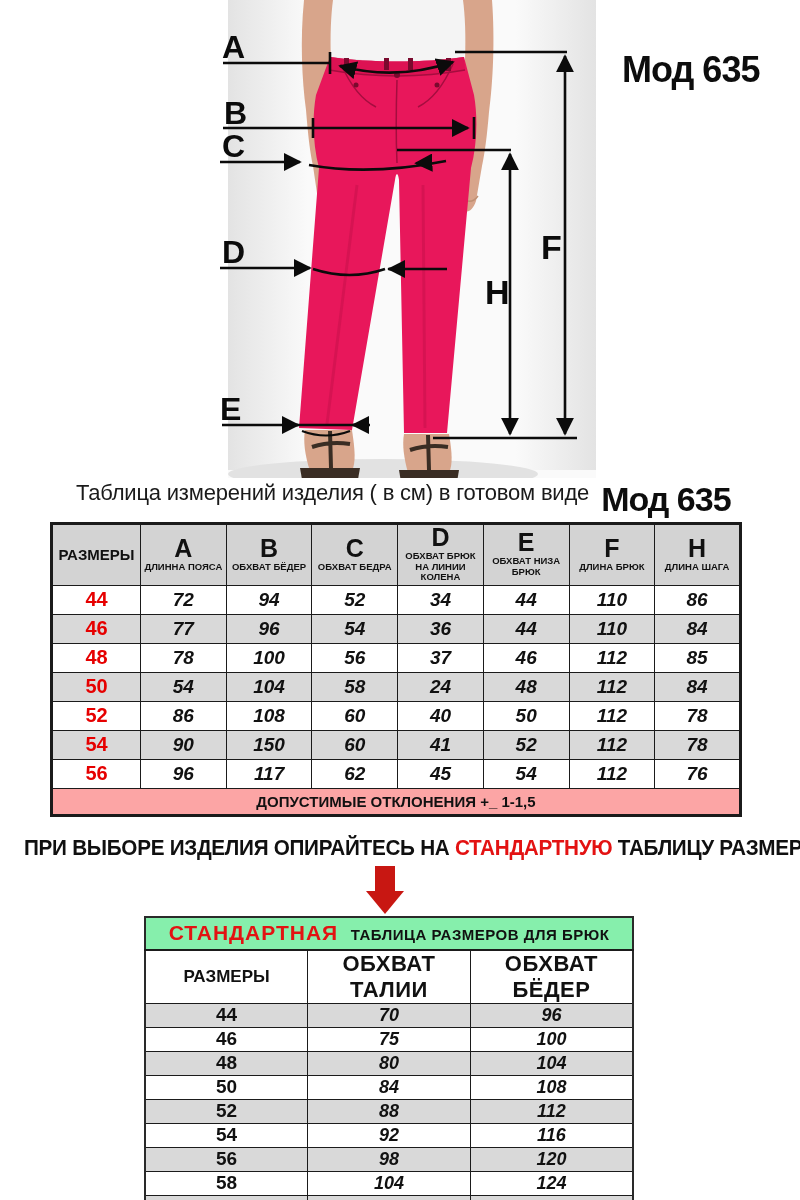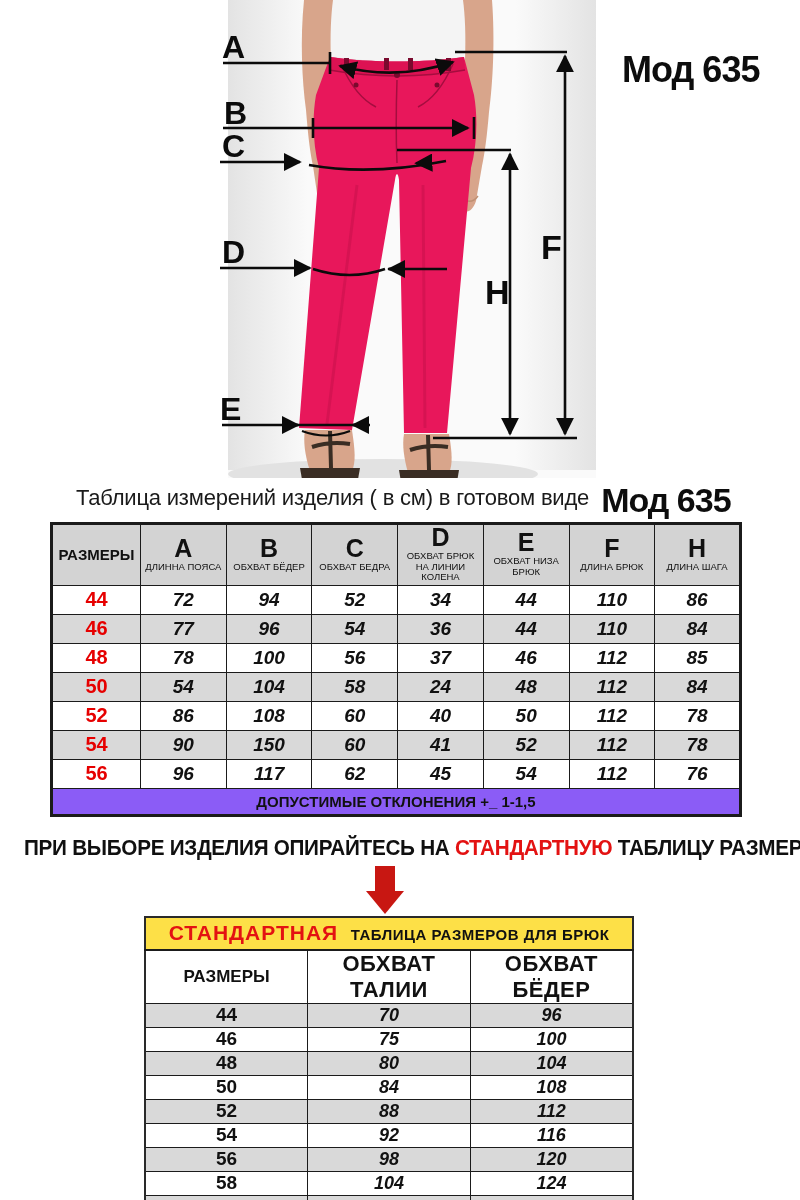--- a/index.html
+++ b/index.html
@@ -4,53 +4,53 @@
 <style>
   html,body{margin:0;padding:0;background:#ffffff;width:800px;height:1200px;overflow:hidden;
     font-family:"Liberation Sans", sans-serif;}
   .page{width:800px;height:1200px;position:relative;background:#fff;}
 
   
   .photo-area{position:relative;width:800px;height:478px;}
   .photo-area svg{display:block;}
 
   
-  .caption-row{display:flex;align-items:center;padding:2px 0 2px 76px;height:40px;}
+  .caption-row{display:flex;align-items:flex-start;padding:2px 0 2px 76px;height:40px;}
   .caption-text{font-size:22px;color:#1a1a1a;letter-spacing:-0.2px;padding-bottom:4px;}
   .caption-model{font-size:34px;font-weight:bold;color:#0d0d0d;margin-left:12px;letter-spacing:-1px;}
 
   
   table{border-collapse:collapse;table-layout:fixed;}
   .mtable{width:692px;margin-left:50px;border:3px solid #1b1b1b;}
   .mtable th,.mtable td{border:1.5px solid #1b1b1b;text-align:center;vertical-align:middle;padding:0;}
   .mtable thead th{background:#d3d3d3;height:48px;}
   .size-head{width:87px;font-size:15px;font-weight:bold;color:#111;}
   .col-letter{font-size:25px;font-weight:bold;line-height:1.0;color:#111;}
-  .col-sub{font-size:9.5px;font-weight:normal;line-height:1.12;color:#111;padding:1px 1px 2px 1px;}
+  .col-sub{font-size:9.5px;font-weight:bold;line-height:1.12;color:#111;padding:1px 1px 2px 1px;}
   .mtable tbody td{height:28px;}
   .mtable tr.stripe td{background:#d9d9d9;}
   .size-cell{color:#e60000;font-weight:bold;font-size:20px;}
   .val-cell{font-weight:bold;font-style:italic;font-size:19px;color:#111;margin-left:29px;}
-  .mtable .foot-cell{height:25px;font-size:15px;font-weight:bold;color:#111;background:#8b5cf6;}
+  .mtable .foot-cell{height:25px;font-size:15px;font-weight:bold;color:#111;background:#fca5a5;}
 
   
   .notice{margin-top:18px;text-align:center;font-weight:bold;font-size:22px;color:#101010;
     transform:scaleX(0.94);transform-origin:50% 50%;letter-spacing:-0.3px;white-space:nowrap;}
   .notice .hl{color:#e31212;}
 
   
   .down-arrow{margin-left:366px;margin-top:5px;width:38px;display:flex;flex-direction:column;align-items:center;}
   .down-arrow .stem{width:20px;height:25px;background:#c81712;}
   .down-arrow .head{width:0;height:0;border-left:19px solid transparent;border-right:19px solid transparent;
     border-top:23px solid #c81712;}
 
   
   .stable{width:490px;margin-left:144px;margin-top:2px;border:2.5px solid #2a2a2a;}
   .stable th,.stable td{border:1.5px solid #1b1b1b;text-align:center;vertical-align:middle;padding:0;}
-  .stable .title-row th{background:#fde047;height:31px;border-bottom:2.5px solid #1b1b1b;}
+  .stable .title-row th{background:#86efac;height:31px;border-bottom:2.5px solid #1b1b1b;}
   .stable .title-hl{color:#e31212;font-weight:bold;font-size:21px;letter-spacing:1px;}
   .stable .title-rest{color:#111;font-weight:bold;font-size:15px;margin-left:8px;letter-spacing:0.5px;}
   .stable .head-row th{background:#ffffff;height:36px;}
   .st-size-head{width:163px;font-size:17px;font-weight:bold;color:#111;}
   .st-col-head{font-size:22px;font-weight:bold;color:#111;letter-spacing:0.5px;}
   .stable tbody td{height:23px;}
   .stable tr.stripe td{background:#d9d9d9;}
   .st-size{font-weight:bold;font-size:19px;color:#111;}
   .st-val{font-weight:bold;font-style:italic;font-size:18px;color:#111;}
 </style>

